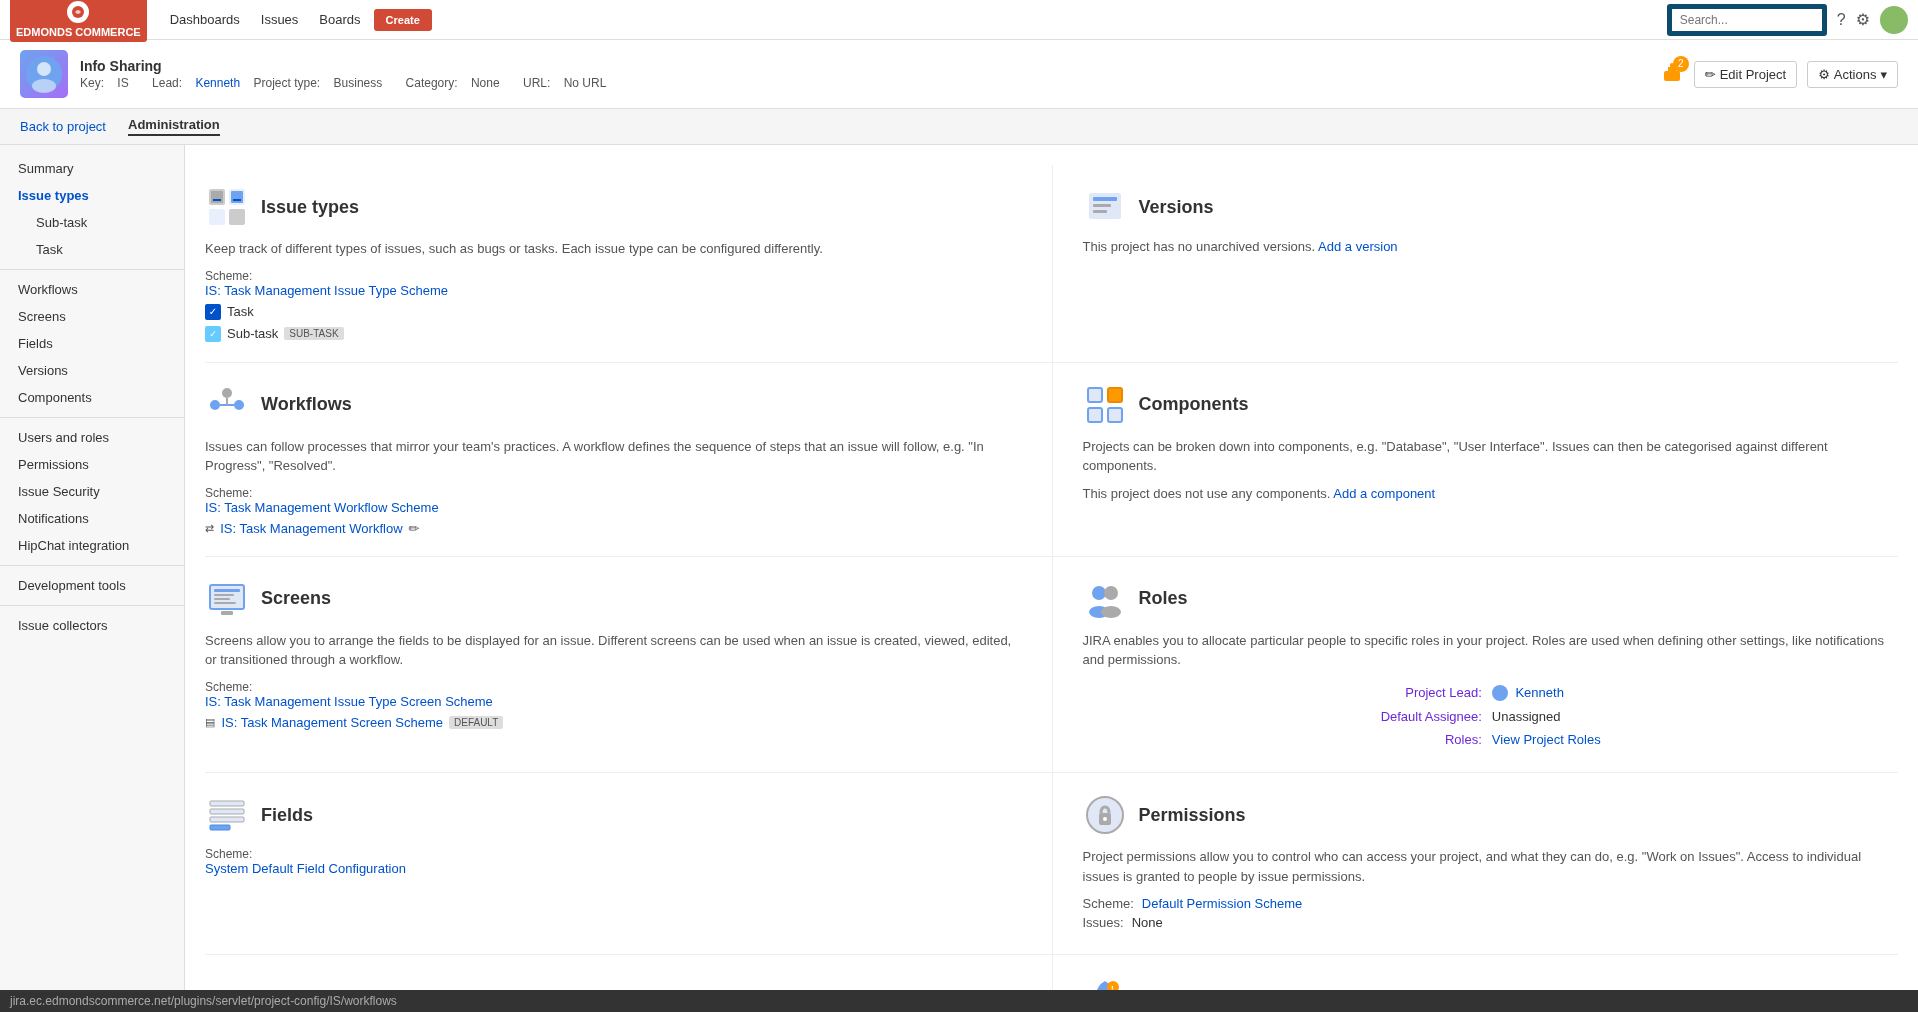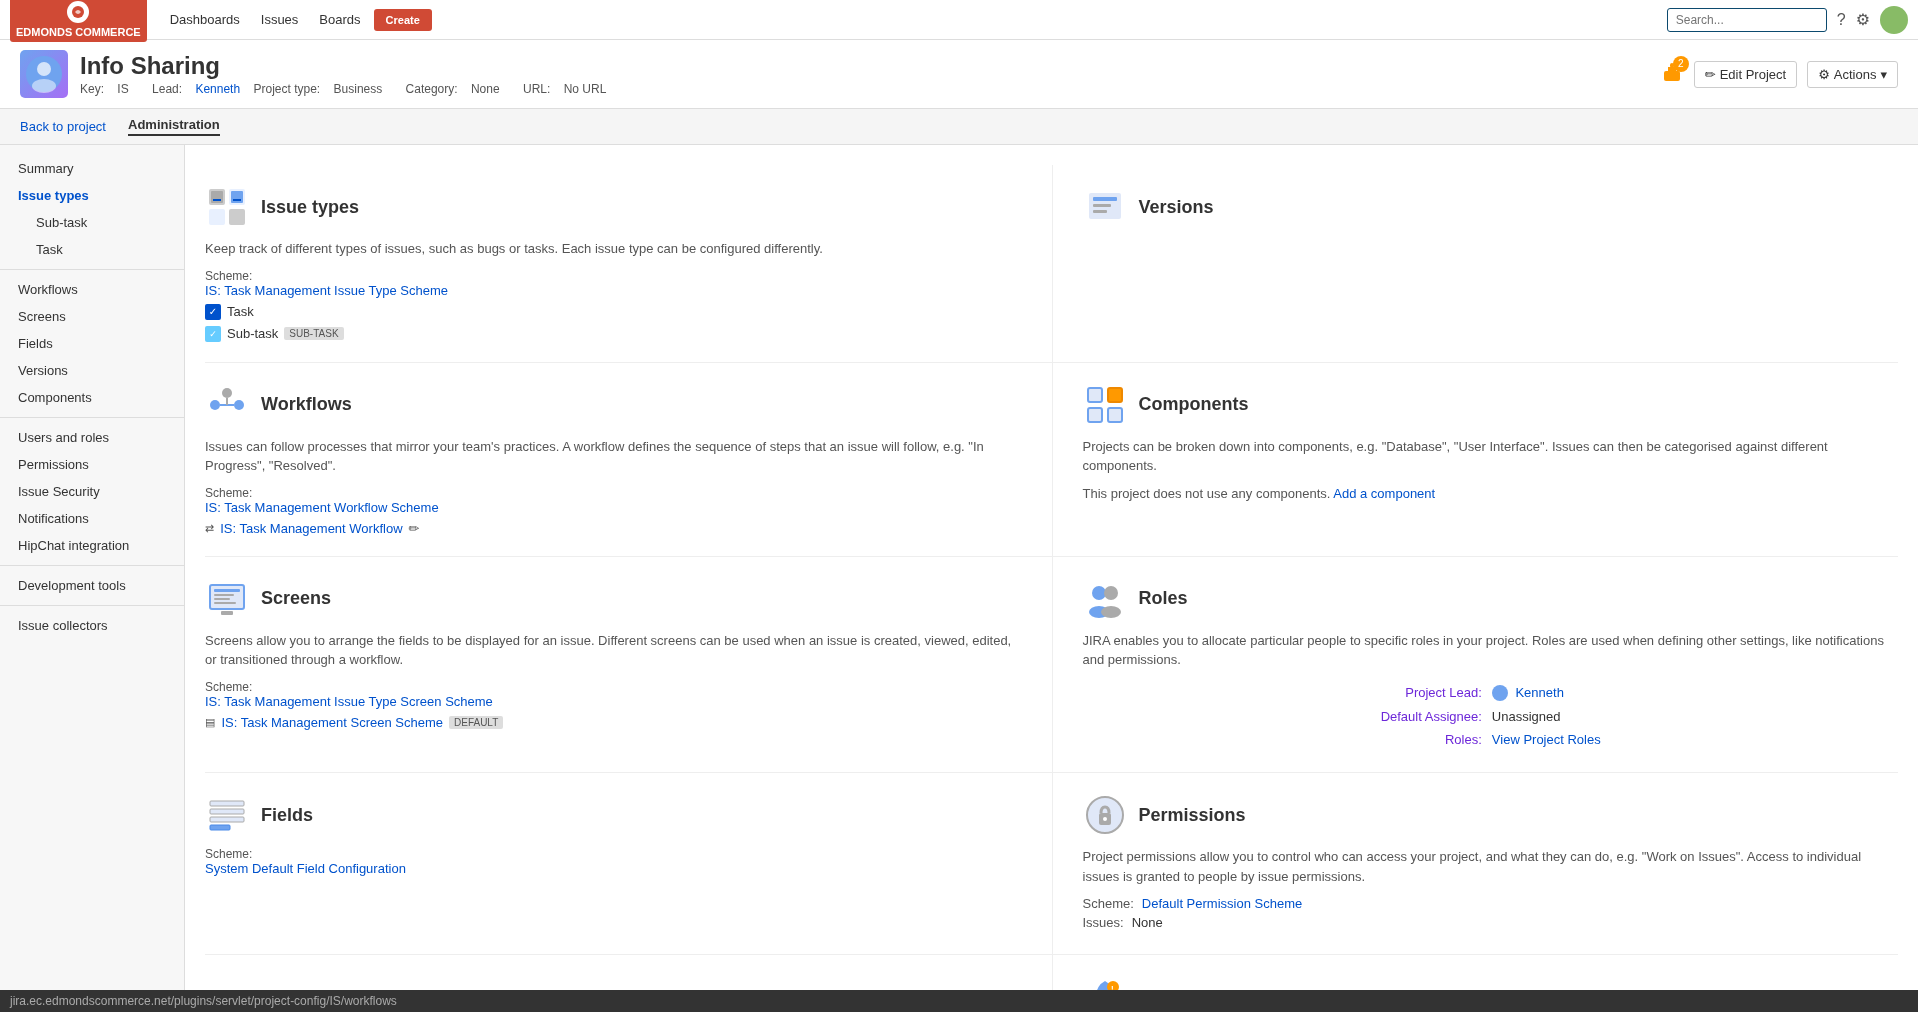--- a/index.html
+++ b/index.html
@@ -39,21 +39,21 @@
       font-size: 13px; cursor: pointer;
     }
     .create-btn {
       background: #d04a35; color: #fff; border: none;
       padding: 5px 12px; border-radius: 3px; cursor: pointer; font-size: 11px; font-weight: bold;
     }
     .top-nav .right-controls {
       display: flex; align-items: center; gap: 10px; margin-left: auto;
     }
     .search-box {
-      border: 1px solid #0c4a6e; border-radius: 3px;
+      border: 5px solid #0c4a6e; border-radius: 3px;
       padding: 4px 8px; font-size: 12px; width: 160px; color: #999;
     }
     .icon-btn { background: none; border: none; cursor: pointer; color: #555; font-size: 16px; }
     .avatar-img {
       width: 28px; height: 28px; border-radius: 50%;
       background: #8b6; display: inline-block;
     }
 
     
     .project-header {
@@ -62,21 +62,21 @@
       padding: 10px 20px;
       display: flex; align-items: center; justify-content: space-between;
     }
     .project-header-left { display: flex; align-items: center; gap: 12px; }
     .project-avatar {
       width: 48px; height: 48px; border-radius: 5px;
       background: linear-gradient(135deg, #6fa3ef, #a56ef5);
       display: flex; align-items: center; justify-content: center;
       font-size: 20px; color: #fff; font-weight: bold;
     }
-    .project-title { font-size: 24px; font-weight: bold; color: #333; }
+    .project-title { font-size: 14px; font-weight: bold; color: #333; }
     .project-meta { font-size: 12px; color: #555; margin-top: 2px; }
     .project-meta span { margin-right: 10px; }
     .project-meta a { color: #0052cc; text-decoration: none; }
     .project-header-right { display: flex; align-items: center; gap: 10px; }
     .notification-badge {
       position: relative; display: inline-block;
     }
     .notification-badge .badge {
       position: absolute; top: -5px; right: -5px;
       background: #f90; color: #fff; border-radius: 50%;
@@ -356,20 +356,24 @@
           <div class="section-icon">
             <svg width="44" height="44" viewBox="0 0 44 44">
               <rect x="6" y="8" width="32" height="26" rx="2" fill="#e0e8f8"></rect>
               <rect x="10" y="12" width="24" height="4" rx="1" fill="#6fa3ef"></rect>
               <rect x="10" y="19" width="18" height="3" rx="1" fill="#aaa"></rect>
               <rect x="10" y="25" width="14" height="3" rx="1" fill="#aaa"></rect>
             </svg>
           </div>
           <span class="section-title">Versions</span>
         </div>
+        <p style="font-size:13px; color:#555;">
+          <span>This project has no unarchived versions.</span>
+          <a class="scheme-link">Add a version</a>
+        </p>
       </div>
     </div>
 
     <div class="row-pair">
       <div class="col-left">
         <div class="section-header">
           <div class="section-icon">
             <svg width="44" height="44" viewBox="0 0 44 44">
               <circle cx="10" cy="22" r="5" fill="#6fa3ef"></circle>
               <circle cx="34" cy="22" r="5" fill="#6fa3ef"></circle>

